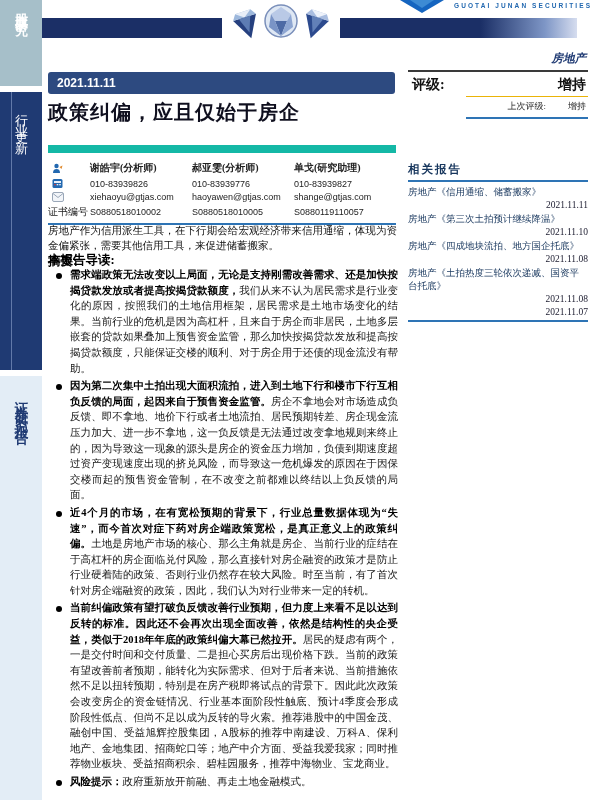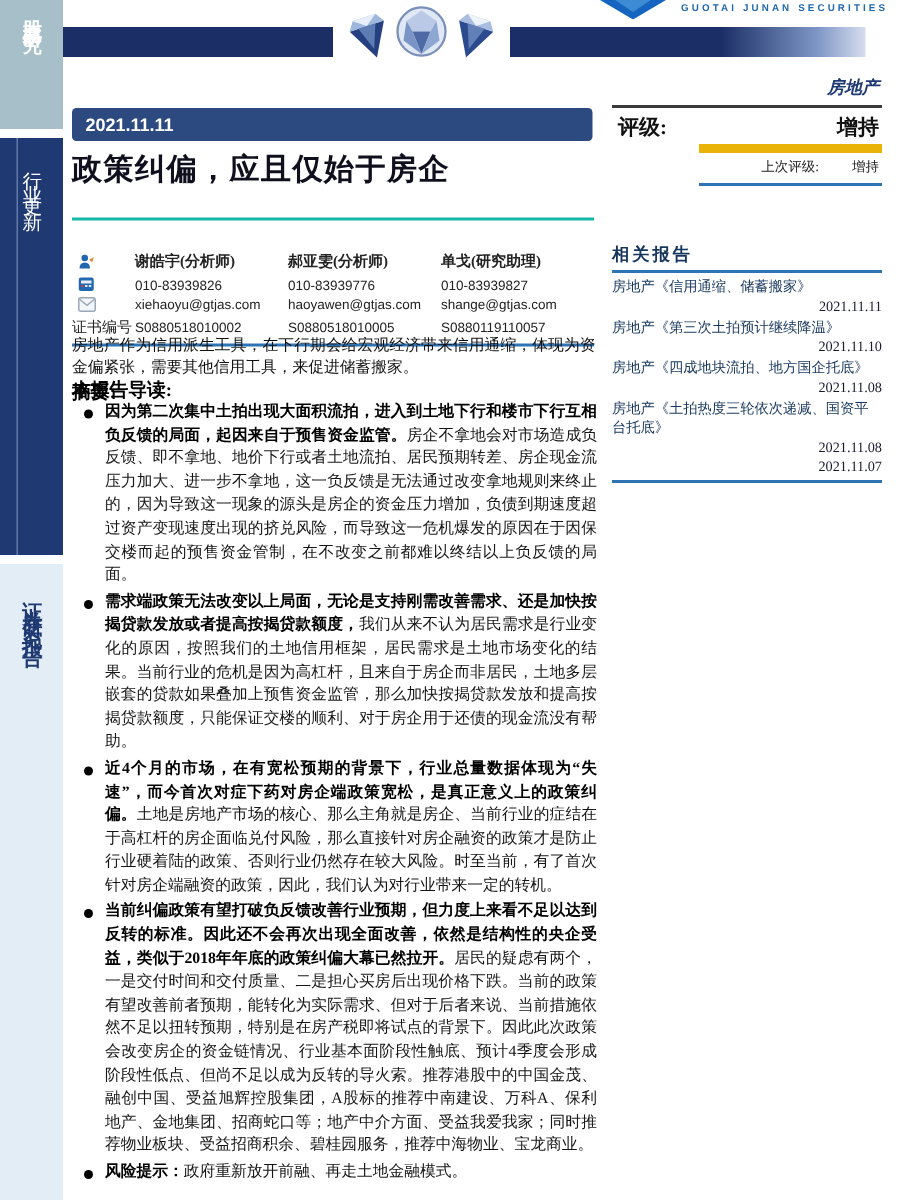--- a/index.html
+++ b/index.html
@@ -71,30 +71,30 @@
     position:absolute; left:48px; top:99px; width:360px;
     font-size:20px; font-weight:bold; color:#0f0f1e; letter-spacing:1px;
   }
   
   .rating { position:absolute; left:408px; top:70px; width:180px; border-top:2px solid #3a3a3a; }
   .rating-row {
     display:flex; justify-content:space-between; align-items:baseline;
     padding:4px 2px 2px 4px; font-size:14px; font-weight:bold; color:#111;
   }
   .rating-prev {
-    border-top:6px solid #eab308; margin-left:58px;
+    border-top:1px solid #eab308; margin-left:58px;
     display:flex; justify-content:flex-end; gap:22px;
     font-size:9px; color:#222; padding:3px 2px 4px 0;text-align:right;
   }
   .rating-bottom { border-bottom:2px solid #2e74b5; }
   
   .analysts {
     position:absolute; left:48px; top:145px; width:348px;
-    border-top:2px solid #14b8a6; border-bottom:2px solid #2e74b5;
-    padding:20px 0 4px 0; font-size:9px;
+    border-top:8px solid #14b8a6; border-bottom:2px solid #2e74b5;
+    padding:8px 0 4px 0; font-size:9px;
     font-family:"Liberation Sans","DejaVu Sans",sans-serif;
   }
   .an-grid { display:grid; grid-template-columns:42px 102px 102px 102px; row-gap:3px; align-items:center; }
   .an-name { font-weight:bold; font-size:10px; font-family:"Liberation Serif","DejaVu Serif",serif; }
   .an-cell { color:#222; }
   .an-icon { display:flex; align-items:center; justify-content:flex-start; padding-left:4px; }
   .cert-label { font-size:10px; color:#222; font-family:Liberation Sans, sans-serif; }
   
   .intro-heading { position:absolute; left:48px; top:208px; font-size:12.5px; font-weight:bold; color:#000;margin-top:44px; }
   .intro-body {
@@ -232,22 +232,22 @@
       <span class="an-cell">S0880518010005</span>
       <span class="an-cell">S0880119110057</span>
     </div>
   </div>
 
   <div class="intro-heading">本报告导读:</div>
   <p class="intro-body">房地产作为信用派生工具，在下行期会给宏观经济带来信用通缩，体现为资金偏紧张，需要其他信用工具，来促进储蓄搬家。</p>
   <div class="summary-heading">摘要:</div>
 
   <ul class="bullets">
+    <li><span class="lead">需求端政策无法改变以上局面，无论是支持刚需改善需求、还是加快按揭贷款发放或者提高按揭贷款额度，</span><span>我们从来不认为居民需求是行业变化的原因，按照我们的土地信用框架，居民需求是土地市场变化的结果。当前行业的危机是因为高杠杆，且来自于房企而非居民，土地多层嵌套的贷款如果叠加上预售资金监管，那么加快按揭贷款发放和提高按揭贷款额度，只能保证交楼的顺利、对于房企用于还债的现金流没有帮助。</span></li>
     <li><span class="lead">因为第二次集中土拍出现大面积流拍，进入到土地下行和楼市下行互相负反馈的局面，起因来自于预售资金监管。</span><span>房企不拿地会对市场造成负反馈、即不拿地、地价下行或者土地流拍、居民预期转差、房企现金流压力加大、进一步不拿地，这一负反馈是无法通过改变拿地规则来终止的，因为导致这一现象的源头是房企的资金压力增加，负债到期速度超过资产变现速度出现的挤兑风险，而导致这一危机爆发的原因在于因保交楼而起的预售资金管制，在不改变之前都难以终结以上负反馈的局面。</span></li>
-    <li><span class="lead">需求端政策无法改变以上局面，无论是支持刚需改善需求、还是加快按揭贷款发放或者提高按揭贷款额度，</span><span>我们从来不认为居民需求是行业变化的原因，按照我们的土地信用框架，居民需求是土地市场变化的结果。当前行业的危机是因为高杠杆，且来自于房企而非居民，土地多层嵌套的贷款如果叠加上预售资金监管，那么加快按揭贷款发放和提高按揭贷款额度，只能保证交楼的顺利、对于房企用于还债的现金流没有帮助。</span></li>
     <li><span class="lead">近4个月的市场，在有宽松预期的背景下，行业总量数据体现为“失速”，而今首次对症下药对房企端政策宽松，是真正意义上的政策纠偏。</span><span>土地是房地产市场的核心、那么主角就是房企、当前行业的症结在于高杠杆的房企面临兑付风险，那么直接针对房企融资的政策才是防止行业硬着陆的政策、否则行业仍然存在较大风险。时至当前，有了首次针对房企端融资的政策，因此，我们认为对行业带来一定的转机。</span></li>
     <li><span class="lead">当前纠偏政策有望打破负反馈改善行业预期，但力度上来看不足以达到反转的标准。因此还不会再次出现全面改善，依然是结构性的央企受益，类似于2018年年底的政策纠偏大幕已然拉开。</span><span>居民的疑虑有两个，一是交付时间和交付质量、二是担心买房后出现价格下跌。当前的政策有望改善前者预期，能转化为实际需求、但对于后者来说、当前措施依然不足以扭转预期，特别是在房产税即将试点的背景下。因此此次政策会改变房企的资金链情况、行业基本面阶段性触底、预计4季度会形成阶段性低点、但尚不足以成为反转的导火索。推荐港股中的中国金茂、融创中国、受益旭辉控股集团，A股标的推荐中南建设、万科A、保利地产、金地集团、招商蛇口等；地产中介方面、受益我爱我家；同时推荐物业板块、受益招商积余、碧桂园服务，推荐中海物业、宝龙商业。</span></li>
     <li><span class="lead">风险提示：</span><span>政府重新放开前融、再走土地金融模式。</span></li>
   </ul>
 
   <div class="related">
     <div class="related-heading">相关报告</div>
     <div class="rel-item">
       <div class="rel-title">房地产《信用通缩、储蓄搬家》</div>
       <div class="rel-date">2021.11.11</div>

